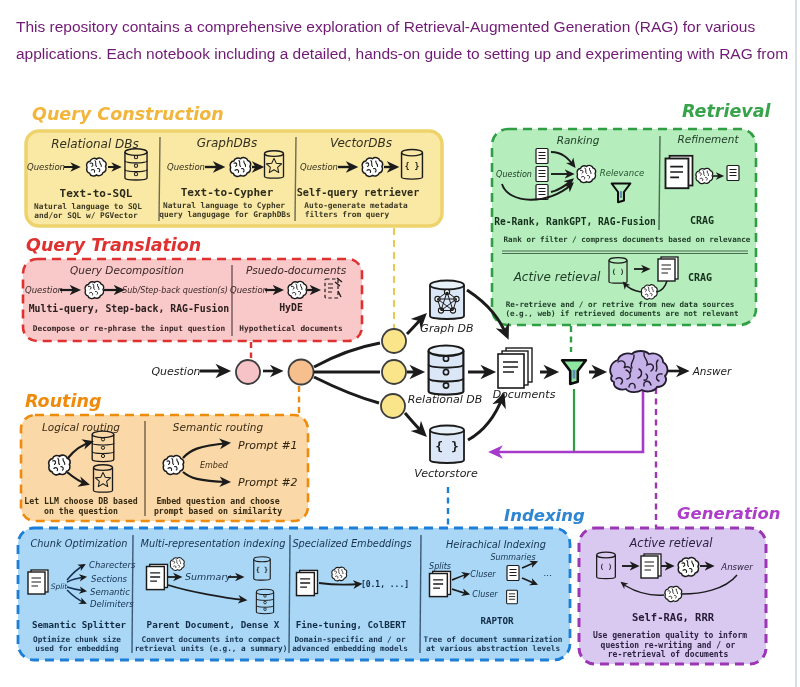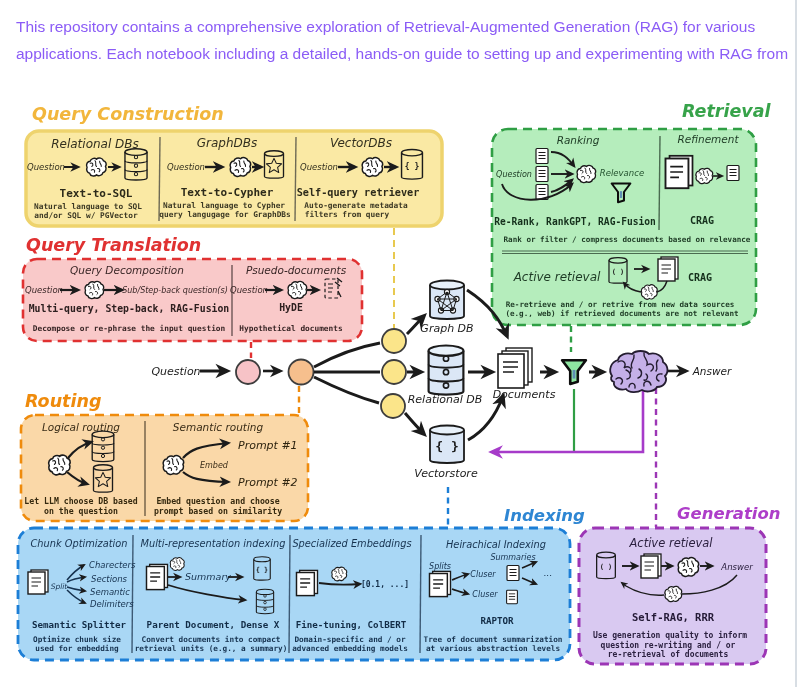--- a/index.html
+++ b/index.html
@@ -1,18 +1,18 @@
 <!DOCTYPE html>
 <html><head>
 <meta charset="utf-8">
 <style>
   html,body{margin:0;padding:0;background:#ffffff;}
   #page{position:relative;width:800px;height:687px;background:#ffffff;overflow:hidden;
         font-family:"Liberation Sans",sans-serif;}
-  #intro{position:absolute;left:16px;top:13px;color:#8b5cf6;
+  #intro{position:absolute;left:16px;top:13px;color:#701a75;
          font-size:15.5px;line-height:27.3px;white-space:nowrap;}
   #right-rule{position:absolute;right:3px;top:0;width:2px;height:687px;background:#d8dee4;}
   svg{position:absolute;left:0;top:0;}
   svg text{user-select:none;}
   .hw{font-family:"DejaVu Sans",sans-serif;font-style:italic;}
   .mono{font-family:"DejaVu Sans Mono",monospace;font-weight:bold;}
   .title{font-family:"DejaVu Sans",sans-serif;font-style:italic;font-weight:bold;}
 </style>
 </head>
 <body>

